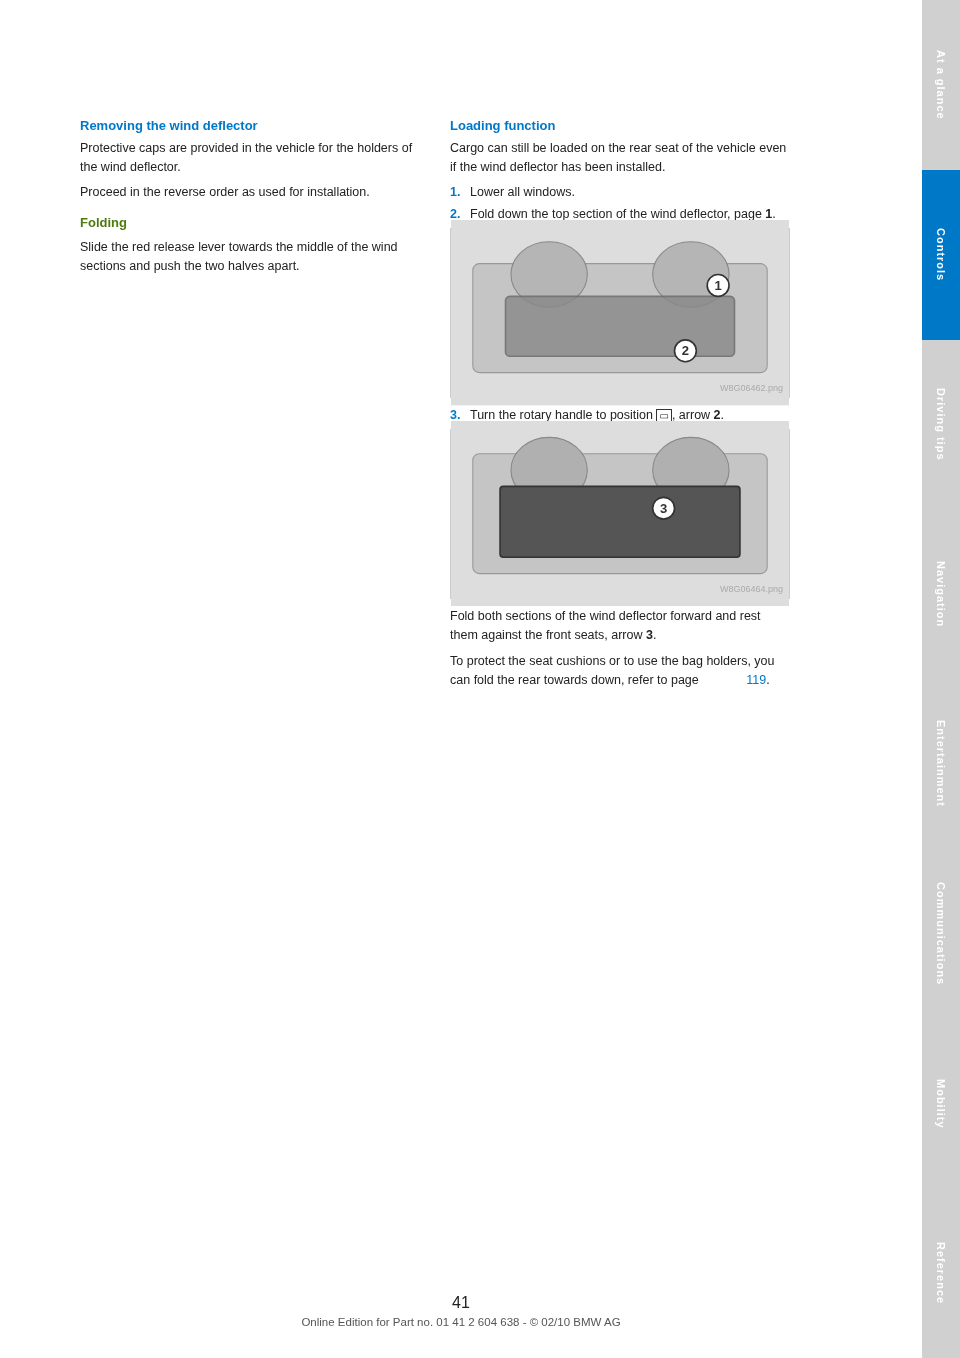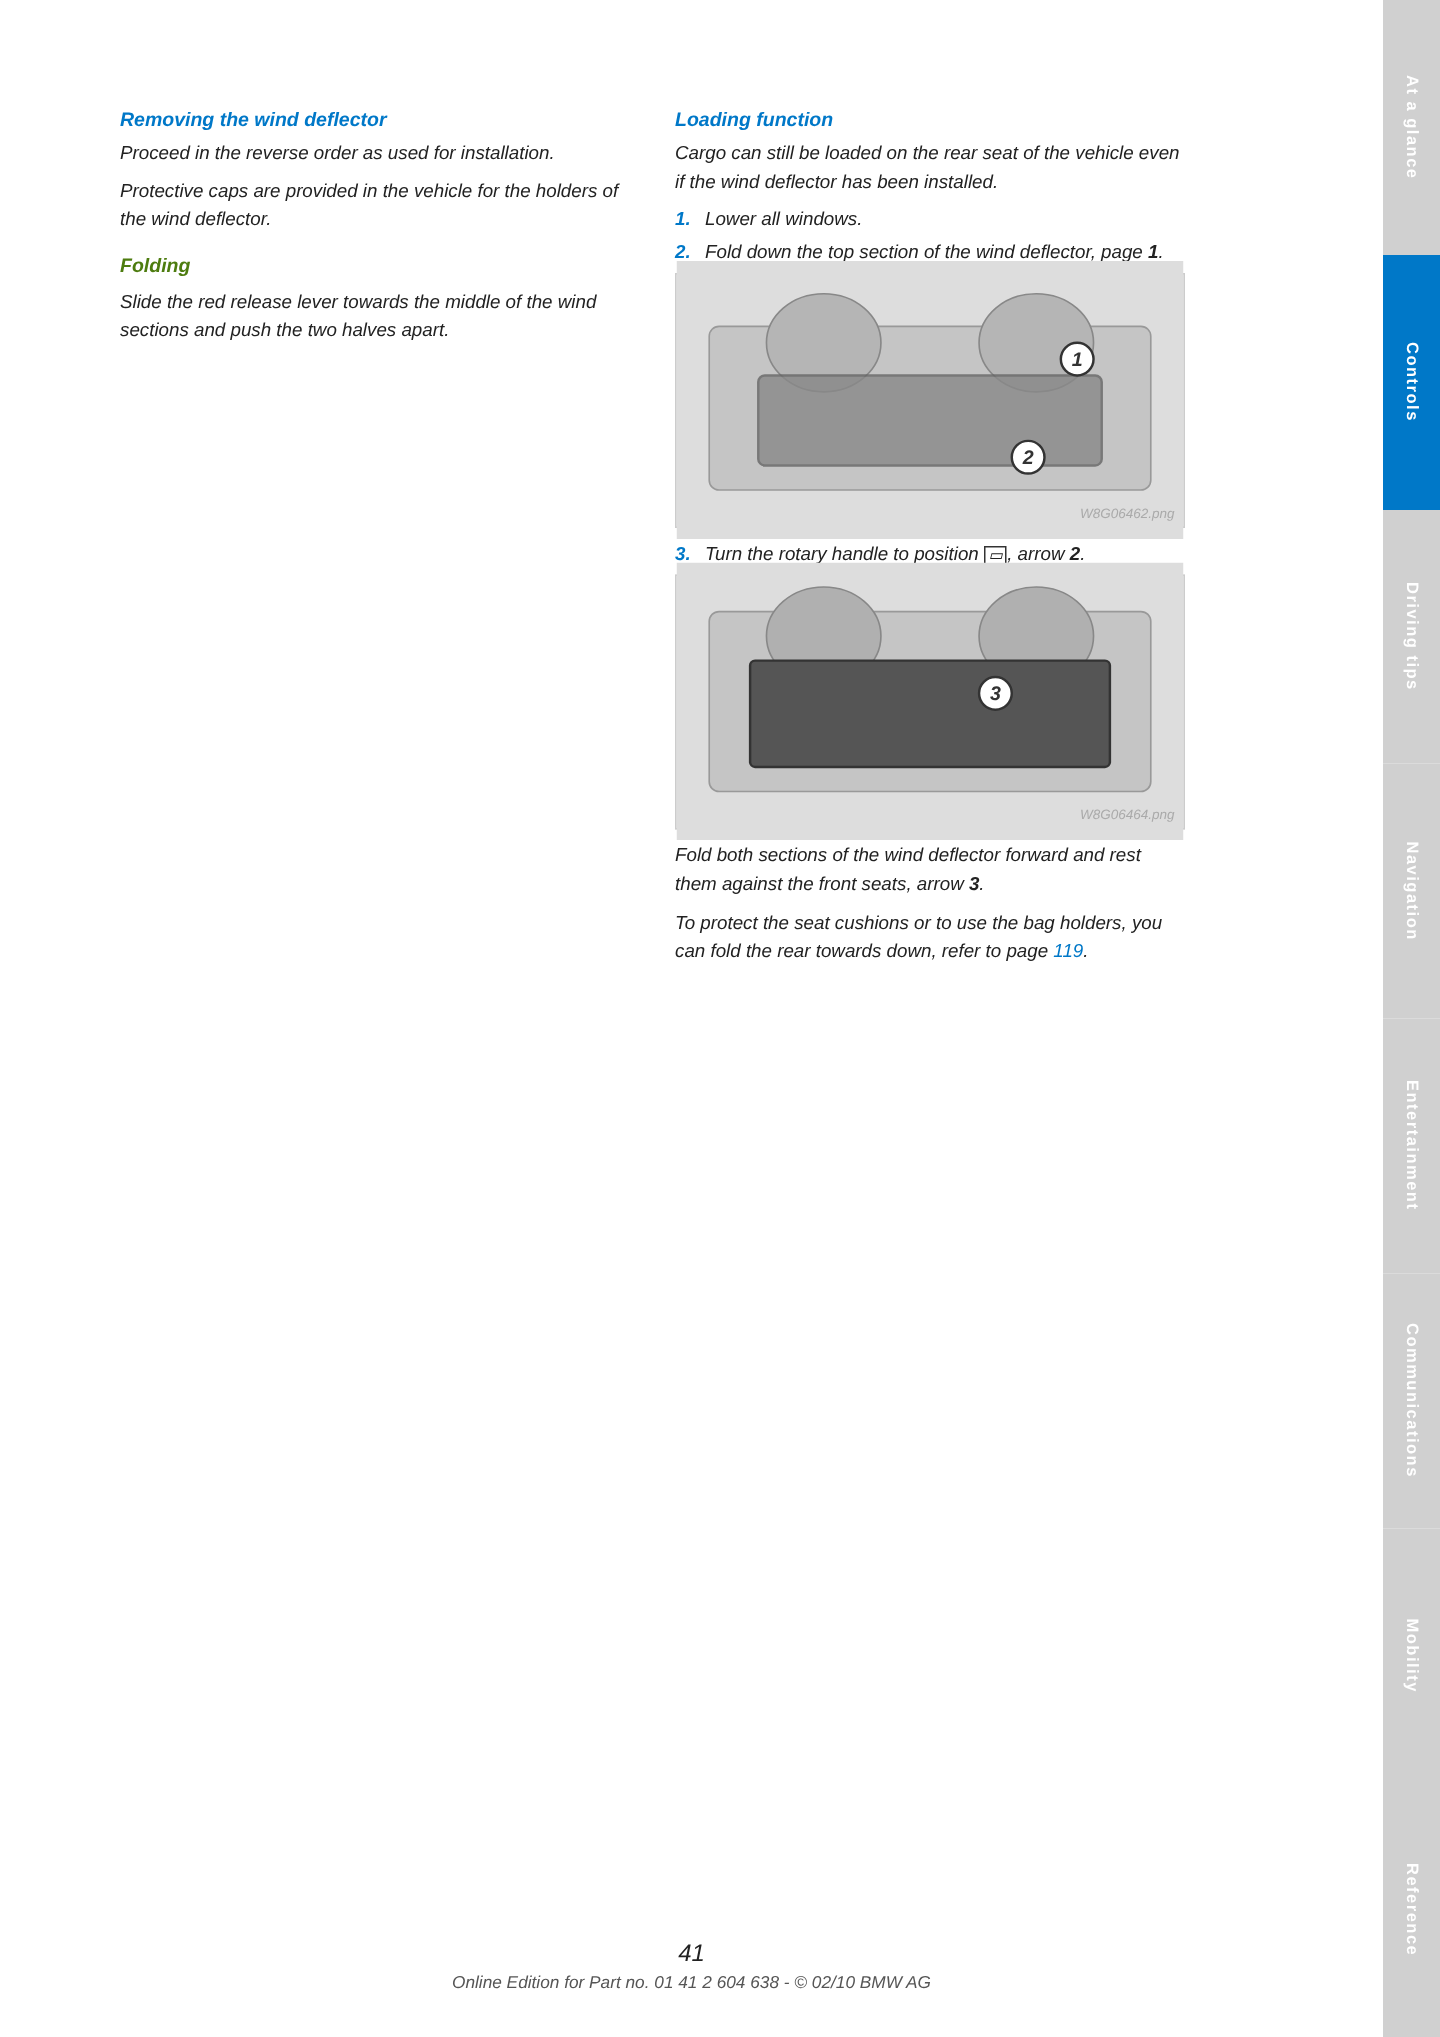--- a/index.html
+++ b/index.html
@@ -14,23 +14,22 @@
     }
 
     .page-container {
       display: flex;
       width: 960px;
       min-height: 1358px;
     }
 
     .main-content {
       flex: 1;
-      padding: 72px 50px 60px 80px;
+      padding: 118px 50px 60px 80px;
       position: relative;
-      font-style: italic;
     }
 
     .sidebar {
       width: 38px;
       display: flex;
       flex-direction: column;
       background: #fff;
     }
 
     .sidebar-tab {
@@ -114,20 +113,21 @@
       font-weight: bold;
       min-width: 16px;
     }
 
     .bold-inline {
       font-weight: bold;
     }
 
     .link-blue {
       color: #0078c8;
+      margin-left: 44px;
     }
 
     .page-footer {
       position: absolute;
       bottom: 30px;
       left: 0;
       right: 0;
       text-align: center;
       font-size: 11.5px;
       color: #555;
@@ -163,22 +163,22 @@
   </style>
 </head>
 <body>
 
 <div class="page-container">
   <div class="main-content">
     <div class="two-col">
 
       <div class="left-col">
         <div class="section-heading">Removing the wind deflector</div>
+        <p class="body-text">Protective caps are provided in the vehicle for the holders of the wind deflector.</p>
         <p class="body-text">Proceed in the reverse order as used for installation.</p>
-        <p class="body-text">Protective caps are provided in the vehicle for the holders of the wind deflector.</p>
 
         <div class="sub-heading">Folding</div>
 
 
         <p class="caption-text">Slide the red release lever towards the middle of the wind sections and push the two halves apart.</p>
       </div>
 
       <div class="right-col">
         <div class="section-heading">Loading function</div>
         <p class="body-text">Cargo can still be loaded on the rear seat of the vehicle even if the wind deflector has been installed.</p>

